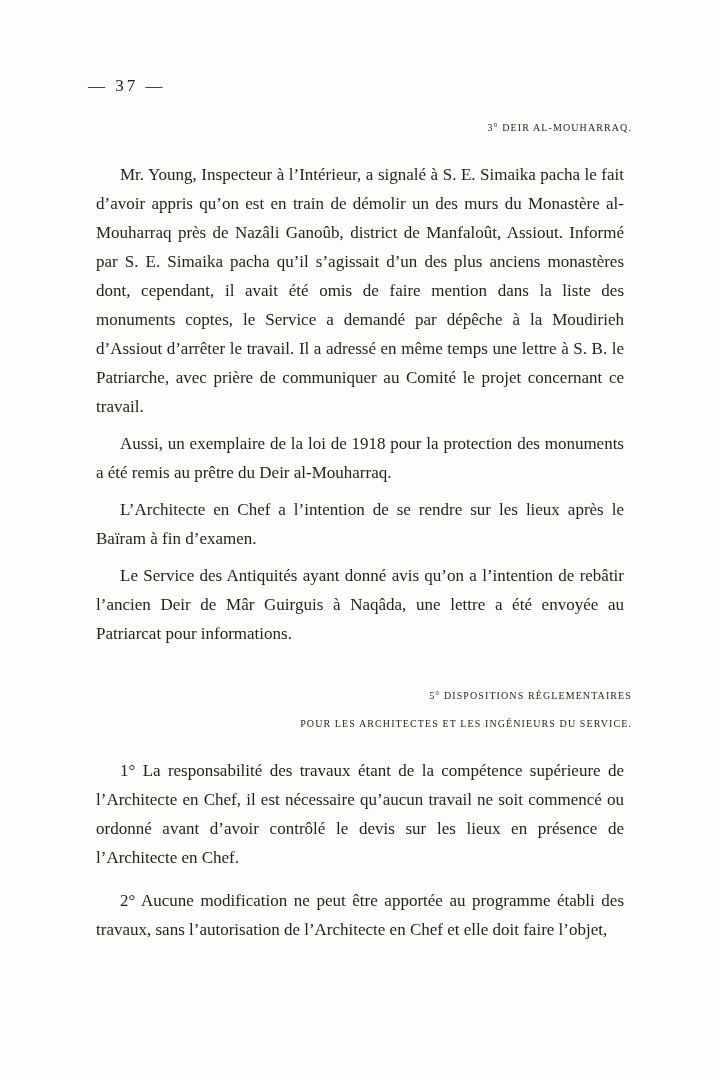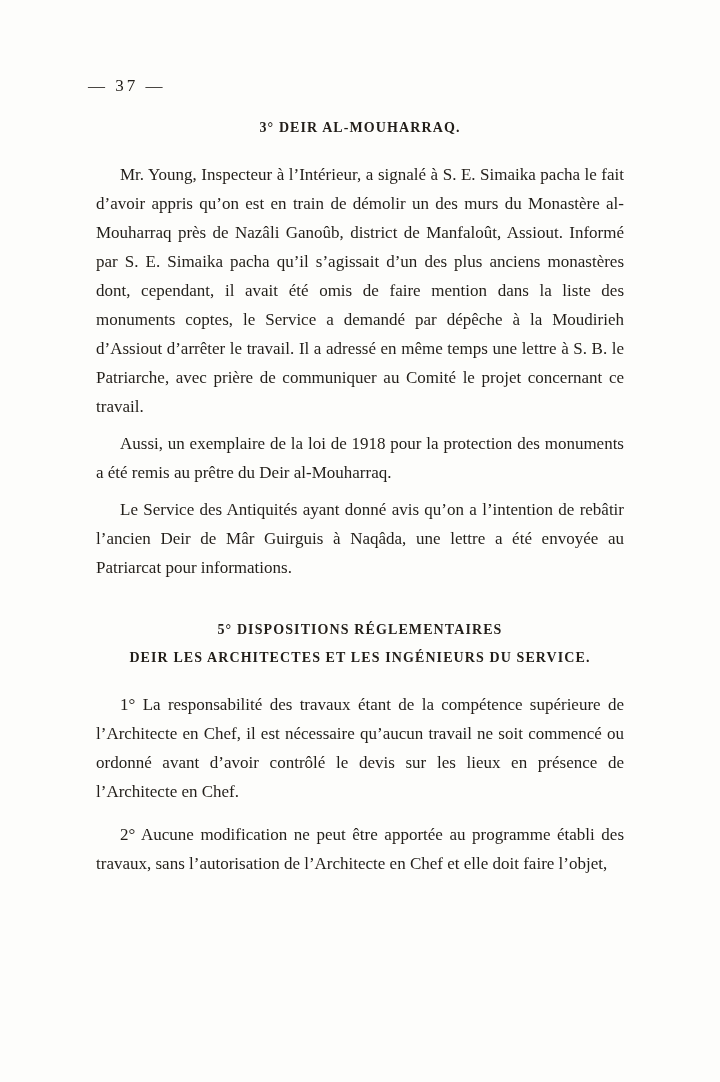--- a/index.html
+++ b/index.html
@@ -14,23 +14,23 @@
   .page {
     padding: 76px 88px 0 88px;
   }
   .folio {
     text-align: left;
     font-size: 17px;
     letter-spacing: 3px;
     margin-bottom: 14px;
   }
   .heading {
-    text-align: center;
-    font-weight: bold;
-    font-size: 14px;
+    text-align: right;
+    font-weight: normal;
+    font-size: 10px;
     letter-spacing: 1.1px;
     line-height: 28px;
     margin: 34px 0 18px 0;
   }
   .sec:first-of-type .heading { margin-top: 18px; }
   .heading .hl { display: block; }
   .para {
     font-size: 17px;
     line-height: 29px;
     text-align: justify;
@@ -43,28 +43,29 @@
 <body>
 
 <div class="page">
 
   <div class="folio">— 37 —</div>
 
   <section class="sec">
     <h2 class="heading">3° DEIR AL-MOUHARRAQ.</h2>
     <p class="para">Mr. Young, Inspecteur à l’Intérieur, a signalé à S. E. Simaika pacha le fait d’avoir appris qu’on est en train de démolir un des murs du Monastère al-Mouharraq près de Nazâli Ganoûb, district de Manfaloût, Assiout. Informé par S. E. Simaika pacha qu’il s’agissait d’un des plus anciens monastères dont, cependant, il avait été omis de faire mention dans la liste des monuments coptes, le Service a demandé par dépêche à la Moudirieh d’Assiout d’arrêter le travail. Il a adressé en même temps une lettre à S. B. le Patriarche, avec prière de communiquer au Comité le projet concernant ce travail.</p>
     <p class="para">Aussi, un exemplaire de la loi de 1918 pour la protection des monuments a été remis au prêtre du Deir al-Mouharraq.</p>
+    <p class="para">L’Architecte en Chef a l’intention de se rendre sur les lieux après le Baïram à fin d’examen.</p>
   </section>
 
   <section class="sec">
     <p class="para">Le Service des Antiquités ayant donné avis qu’on a l’intention de rebâtir l’ancien Deir de Mâr Guirguis à Naqâda, une lettre a été envoyée au Patriarcat pour informations.</p>
   </section>
 
   <section class="sec">
     <h2 class="heading">
       <span class="hl">5° DISPOSITIONS RÉGLEMENTAIRES</span>
-      <span class="hl">DEIR LES ARCHITECTES ET LES INGÉNIEURS DU SERVICE.</span>
+      <span class="hl">POUR LES ARCHITECTES ET LES INGÉNIEURS DU SERVICE.</span>
     </h2>
     <p class="para spaced">1° La responsabilité des travaux étant de la compétence supérieure de l’Architecte en Chef, il est nécessaire qu’aucun travail ne soit commencé ou ordonné avant d’avoir contrôlé le devis sur les lieux en présence de l’Architecte en Chef.</p>
     <p class="para spaced">2° Aucune modification ne peut être apportée au programme établi des travaux, sans l’autorisation de l’Architecte en Chef et elle doit faire l’objet,</p>
   </section>
 
 </div>
 
 </body></html>

